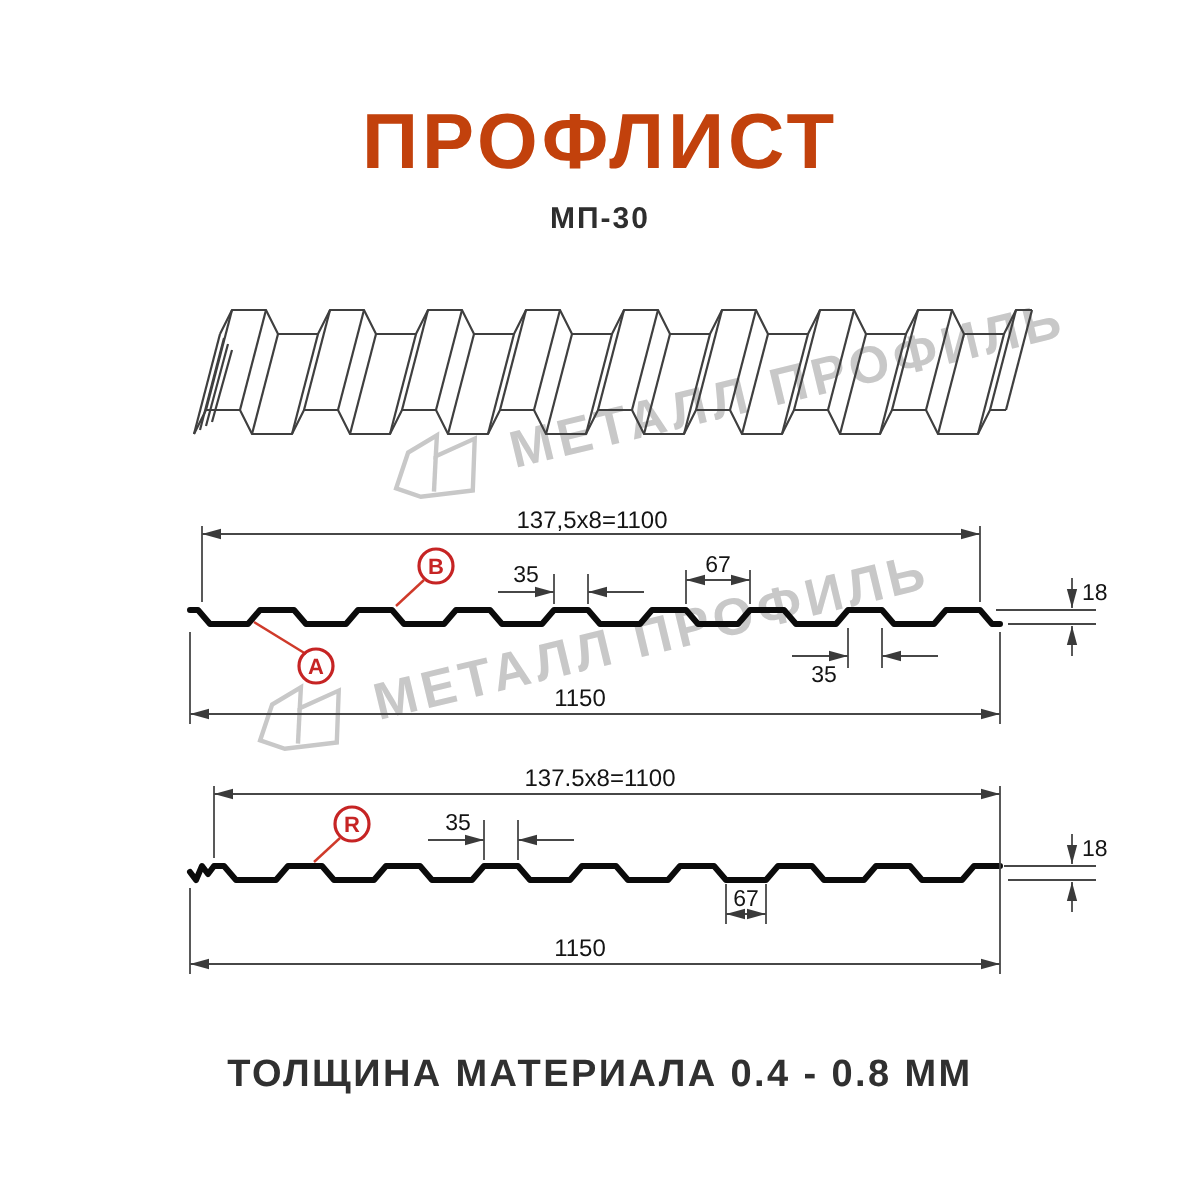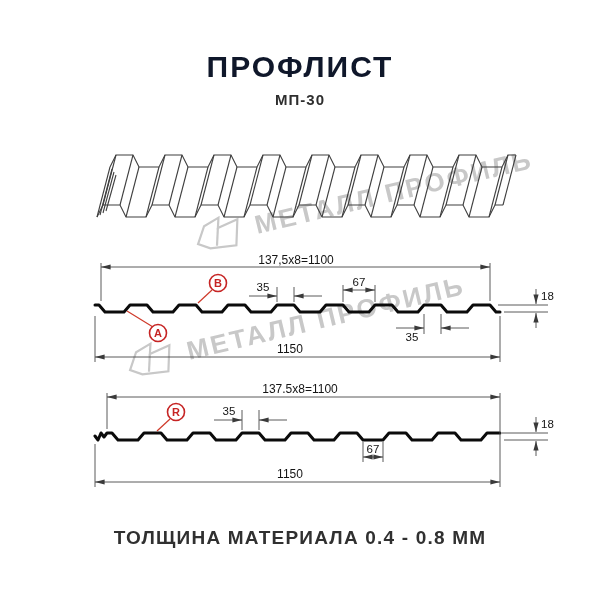--- a/index.html
+++ b/index.html
@@ -3,21 +3,21 @@
 <meta charset="utf-8">
 <style>
   html,body{margin:0;padding:0;background:#ffffff;}
   .stage{
     position:relative;width:600px;height:600px;background:#ffffff;overflow:hidden;
     font-family:"Liberation Sans",sans-serif;
   }
   
   .hdr{position:absolute;left:0;top:50px;width:600px;text-align:center;z-index:3;}
   .hdr h1{
-    margin:0;font-size:30px;font-weight:700;letter-spacing:2px;color:#0f172a;
+    margin:0;font-size:39px;font-weight:700;letter-spacing:2px;color:#c2410c;
   }
   .hdr .sub{
     margin-top:7px;font-size:15px;font-weight:600;letter-spacing:1px;color:#2e2e2e;
   }
   
   .wm{
     position:absolute;display:flex;align-items:center;gap:9px;z-index:1;
     transform:rotate(-13.5deg);transform-origin:0 50%;
     color:#c8c8c8;font-weight:700;font-size:26px;letter-spacing:2.5px;white-space:nowrap;
     user-select:none;

